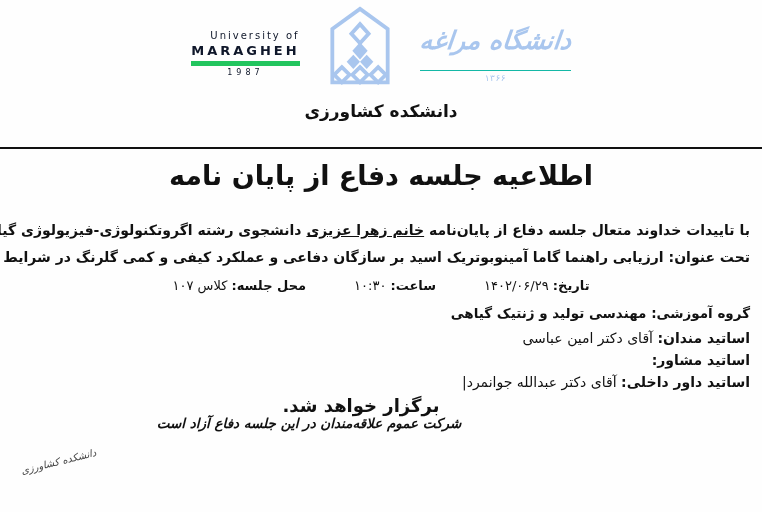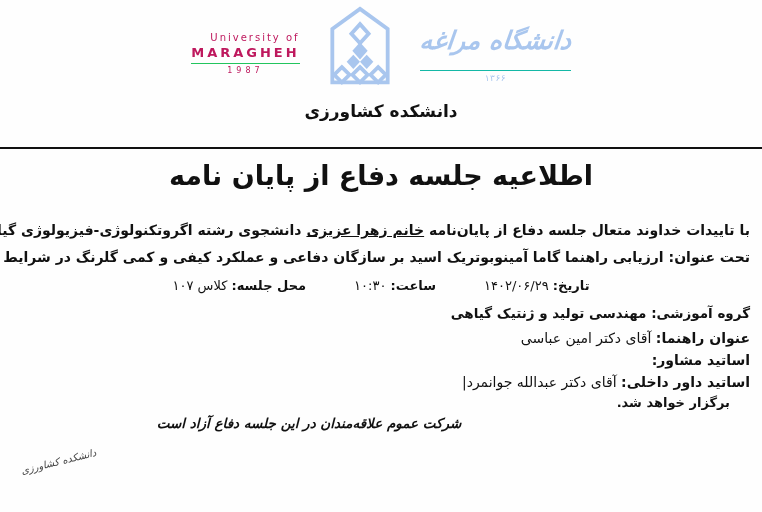--- a/index.html
+++ b/index.html
@@ -4,24 +4,24 @@
 <style>
   html,body{margin:0;padding:0;background:#ffffff;}
   .page{
     position:relative;width:762px;height:512px;overflow:hidden;
     background:#fefefe;color:#111;
     font-family:"DejaVu Sans", sans-serif;
   }
   
   .logo{position:absolute;top:4px;left:0;width:762px;height:88px;
     display:flex;align-items:center;justify-content:center;gap:10px;}
-  .logo-en{ text-align:right;color:#be185d;line-height:1.25;margin-top:12px;}
+  .logo-en{ text-align:right;color:#0f172a;line-height:1.25;margin-top:12px;}
   .logo-en .en1{font-size:10px;letter-spacing:2px;}
   .logo-en .en2{font-size:13px;font-weight:bold;letter-spacing:3px;}
-  .logo-en .en3{font-size:8px;letter-spacing:4px;border-top:1px solid #22c55e;
+  .logo-en .en3{font-size:8px;letter-spacing:4px;border-top:5px solid #22c55e;
     padding-top:2px;margin-top:2px;text-align:center;}
   .emblem{flex:0 0 auto;}
   .logo-fa{color:#a9c6ee;text-align:center;margin-top:14px;direction:rtl;}
   .logo-fa .callig{font-size:25px;font-weight:bold;font-style:italic;transform:skewX(-6deg);}
   .logo-fa .fyear{font-size:9px;letter-spacing:5px;border-top:1px solid #14b8a6;
     padding-top:2px;margin-top:15px;font-family:Liberation Mono, monospace;}
   
   .faculty{position:absolute;top:101px;left:0;width:762px;text-align:center;
     font-size:17px;font-weight:bold;}
   .rule{position:absolute;top:147px;left:0;width:762px;height:0;
@@ -36,22 +36,22 @@
   .l1{top:222px;font-weight:bold;}
   .l2{top:249px;font-weight:bold;}
   .daterow{position:absolute;top:278px;left:0;width:762px;direction:rtl;
     display:flex;justify-content:center;gap:48px;font-size:13px;white-space:nowrap;}
   .daterow .lab{font-weight:bold;}
   .group{top:305px;font-weight:bold;font-size:13.5px;}
   .sup{top:330px;}
   .adv{top:352px;}
   .exam{top:374px;}
   .cursor{font-weight:normal;}
-  .closing{position:absolute;top:395px;left:8px;width:722px;text-align:right;
-    direction:rtl;font-size:13px;font-weight:bold;}
+  .closing{position:absolute;top:395px;left:0;width:722px;text-align:center;
+    direction:rtl;font-size:18px;font-weight:bold;}
   .footnote{position:absolute;top:415px;left:0;width:618px;text-align:center;
     direction:rtl;font-size:13.5px;font-weight:bold;font-style:italic;}
   
   .stamp{position:absolute;top:456px;left:20px;font-size:10px;font-style:italic;
     direction:rtl;color:#222;transform:rotate(-14deg);opacity:.85;white-space:nowrap;}
 </style>
 </head>
 <body>
 
 <div class="page">
@@ -109,21 +109,21 @@
       <span class="lab">محل جلسه:</span>
       <span>کلاس ۱۰۷</span>
     </span>
   </div>
 
   <div class="bline group">
     <span>گروه آموزشی:</span><span> مهندسی تولید و ژنتیک گیاهی</span>
   </div>
 
   <div class="bline sup">
-    <span class="bold">عنوان راهنما:</span><span> آقای دکتر امین عباسی</span>
+    <span class="bold">اساتید مندان:</span><span> آقای دکتر امین عباسی</span>
   </div>
 
   <div class="bline adv">
     <span class="bold">اساتید مشاور:</span>
   </div>
 
   <div class="bline exam">
     <span class="bold">اساتید داور داخلی:</span><span> آقای دکتر عبدالله جوانمرد</span><span class="cursor">|</span>
   </div>
 

